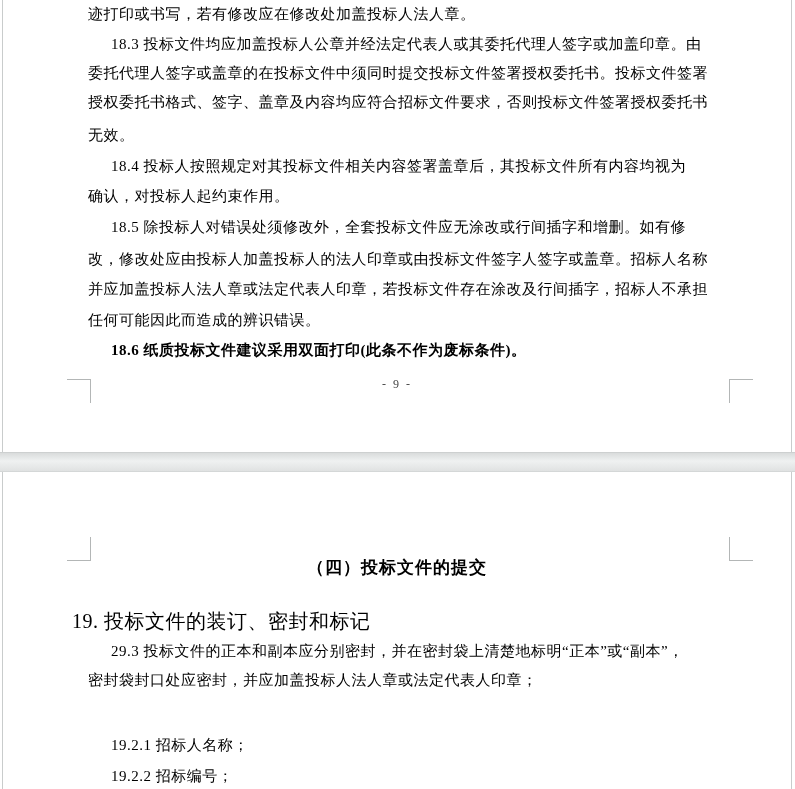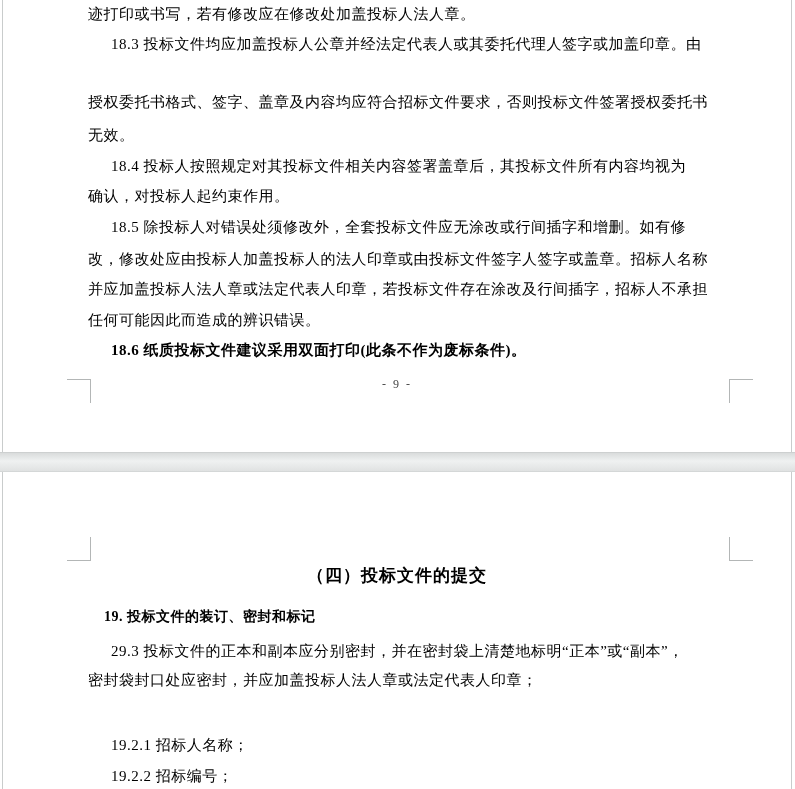--- a/index.html
+++ b/index.html
@@ -22,44 +22,45 @@
     border-top:1px solid #cdd0d0;border-bottom:1px solid #d4d7d7;
   }
   .ln{
     position:absolute;left:85px;font-size:15px;line-height:17px;
     white-space:nowrap;letter-spacing:0.5px;
   }
   .ind{left:108px}
   .bold{font-weight:bold}
   .h-section{
     position:absolute;top:84px;left:0;width:100%;text-align:center;
-    font-size:17px;font-weight:bold;letter-spacing:1px;white-space:nowrap;margin-top:8px;
+    font-size:17px;font-weight:bold;letter-spacing:1px;white-space:nowrap;
   }
   .h19{
-    position:absolute;top:136px;left:101px;font-size:14px;font-weight:bold;
+    position:absolute;top:136px;left:69px;font-size:20px;font-weight:normal;
     letter-spacing:0.5px;white-space:nowrap;
   }
   .footer-num{
     position:absolute;top:377px;left:0;width:100%;text-align:center;
     font-size:12px;color:#454545;letter-spacing:2px;
   }
   .mark{position:absolute;width:24px;height:24px;border:0 solid #b3b6b6;box-sizing:border-box}
   #p1-mark-left{left:64px;top:379px;border-top-width:1px;border-right-width:1px}
   #p1-mark-right{left:726px;top:379px;border-top-width:1px;border-left-width:1px}
   #p2-mark-left{left:64px;top:65px;border-bottom-width:1px;border-right-width:1px}
   #p2-mark-right{left:726px;top:65px;border-bottom-width:1px;border-left-width:1px}
 </style>
 </head>
 <body>
 
 <div>
 
   <section class="page" id="page1">
     <div class="ln" style="top:6px">迹打印或书写，若有修改应在修改处加盖投标人法人章。</div>
     <div class="ln ind" style="top:36px">18.3 投标文件均应加盖投标人公章并经法定代表人或其委托代理人签字或加盖印章。由</div>
+    <div class="ln" style="top:65px">委托代理人签字或盖章的在投标文件中须同时提交投标文件签署授权委托书。投标文件签署</div>
     <div class="ln" style="top:94px">授权委托书格式、签字、盖章及内容均应符合招标文件要求，否则投标文件签署授权委托书</div>
     <div class="ln" style="top:127px">无效。</div>
     <div class="ln ind" style="top:158px">18.4 投标人按照规定对其投标文件相关内容签署盖章后，其投标文件所有内容均视为</div>
     <div class="ln" style="top:188px">确认，对投标人起约束作用。</div>
     <div class="ln ind" style="top:219px">18.5 除投标人对错误处须修改外，全套投标文件应无涂改或行间插字和增删。如有修</div>
     <div class="ln" style="top:251px">改，修改处应由投标人加盖投标人的法人印章或由投标文件签字人签字或盖章。招标人名称</div>
     <div class="ln" style="top:281px">并应加盖投标人法人章或法定代表人印章，若投标文件存在涂改及行间插字，招标人不承担</div>
     <div class="ln" style="top:312px">任何可能因此而造成的辨识错误。</div>
     <div class="ln ind bold" style="top:342px">18.6 纸质投标文件建议采用双面打印(此条不作为废标条件)。</div>
 

